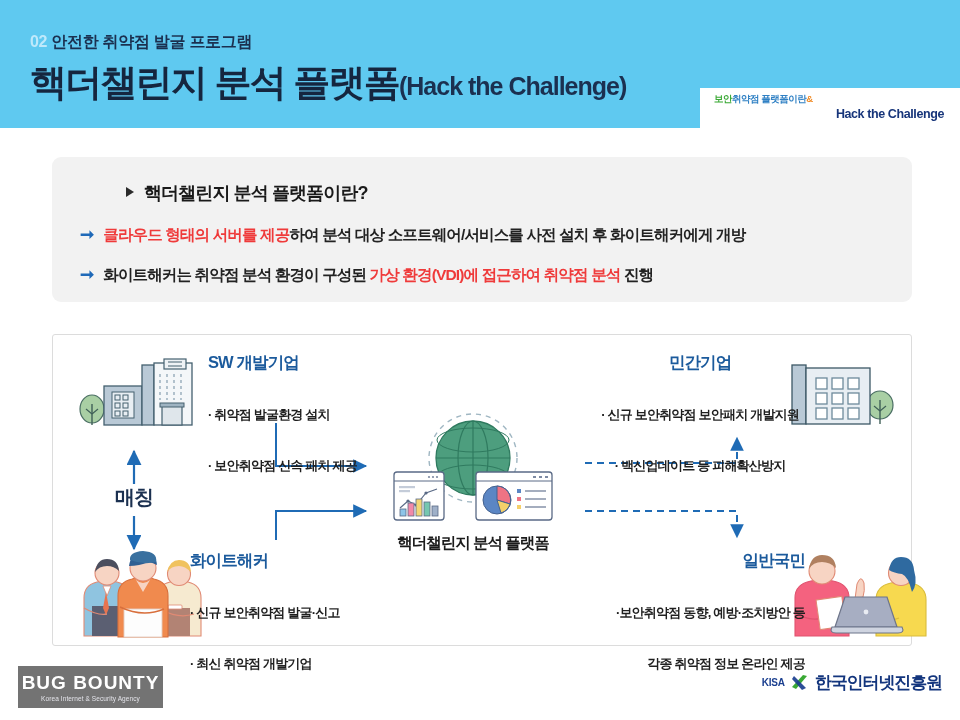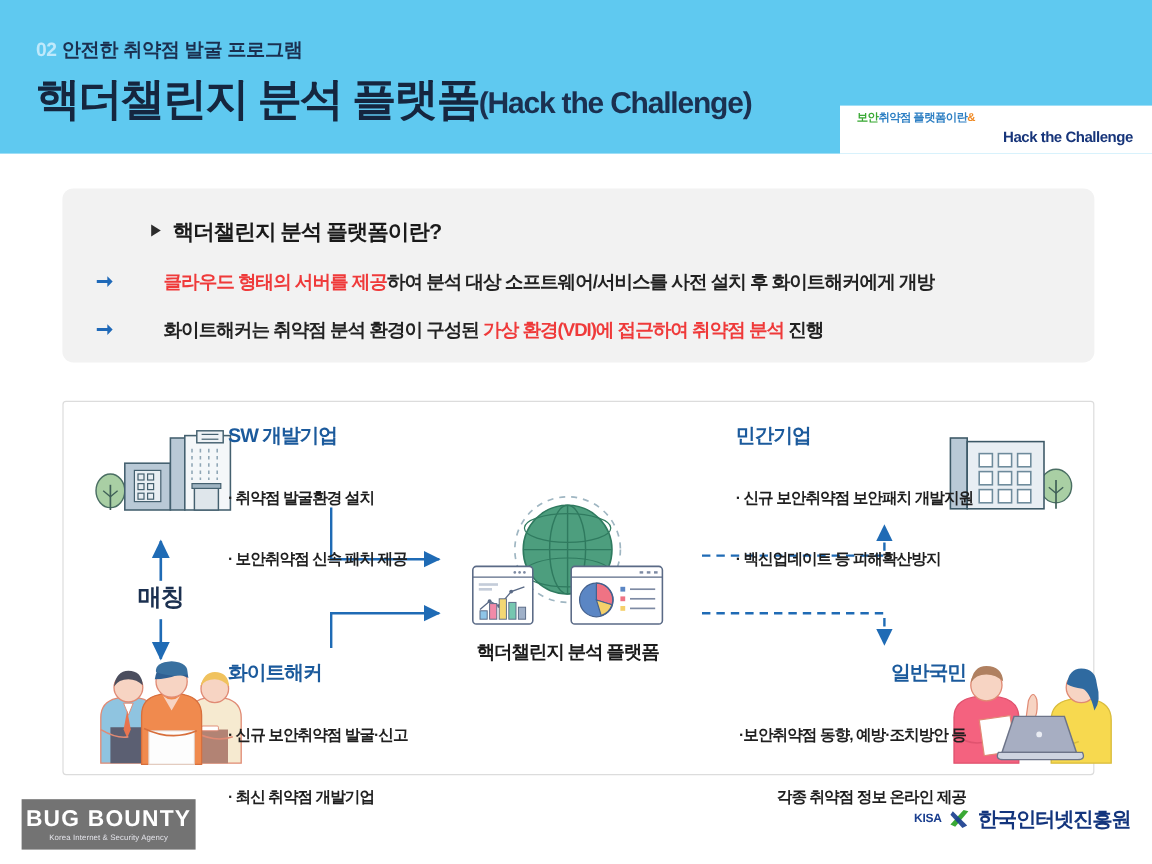--- a/index.html
+++ b/index.html
@@ -66,43 +66,43 @@
     margin-right:10px; position:relative; top:-2px; flex:none;
   }
   .arrow-marker {
     color:#1f69b8; font-size:17px; font-weight:bold;
     margin-right:9px; flex:none; line-height:1;
   }
   .info-head {
     font-size:18px; font-weight:bold; color:#1a1a1a; letter-spacing:-0.9px;
   }
   .info-body {
-    font-size:15.5px; font-weight:bold; color:#222222; letter-spacing:-0.85px;margin-left:33px;
+    font-size:15.5px; font-weight:bold; color:#222222; letter-spacing:-0.85px;
   }
   .hl { color:#ef3a3a; }
 
   
   .panel {
     position:absolute; left:52px; top:334px; width:860px; height:312px;
     background:#ffffff; border:1px solid #dcdcdc; border-radius:3px;
   }
 
   .lbl-head {
     font-size:16.5px; font-weight:bold; color:#1b5a9c; letter-spacing:-0.9px;
     white-space:nowrap;
   }
   .lbl-item {
     font-size:13px; font-weight:bold; color:#1f1f1f; letter-spacing:-0.8px;
     white-space:nowrap; line-height:1.55;margin-top:31px;
   }
 
   .blk { position:absolute; }
-  .blk-sw   { left:190px; top:352px; }
+  .blk-sw   { left:208px; top:352px; }
   .blk-wh   { left:190px; top:550px; }
-  .blk-priv { right:149px; top:352px; text-align:left; }
+  .blk-priv { right:161px; top:352px; text-align:center; }
   .blk-pub  { right:155px; top:550px; text-align:right; }
 
   .center-cap {
     position:absolute; left:378px; top:533px; width:190px; text-align:center;
     font-size:15.5px; font-weight:bold; color:#1b1b1b; letter-spacing:-1px;
     white-space:nowrap;
   }
   .matching-lbl {
     position:absolute; left:102px; top:484px; width:64px; text-align:center;
     font-size:20px; font-weight:bold; color:#1b3050; letter-spacing:-0.9px;

